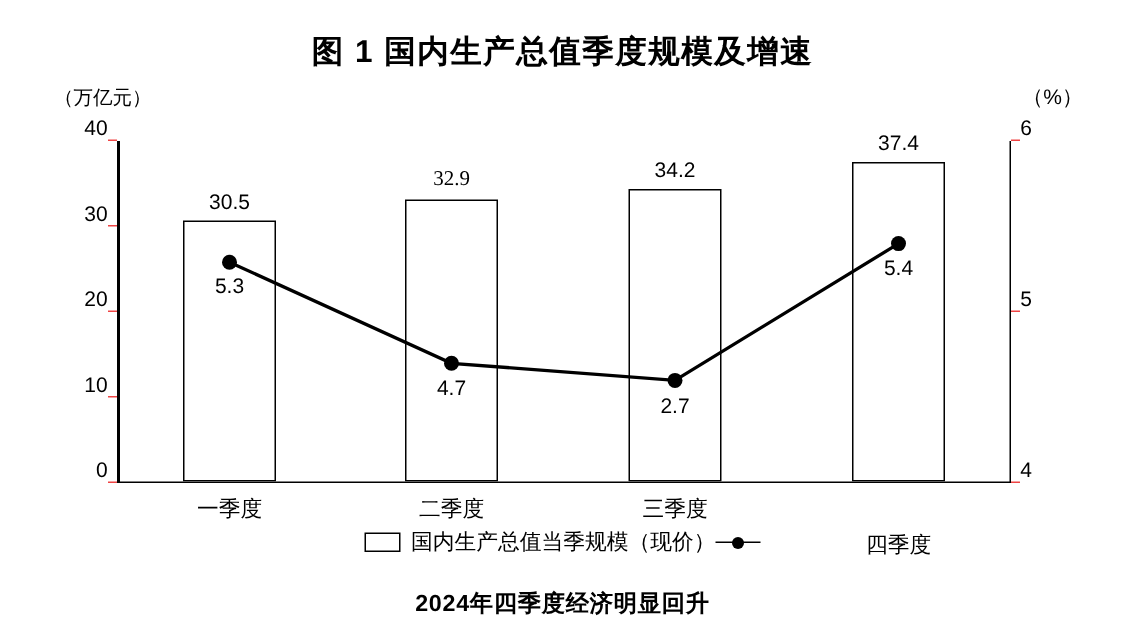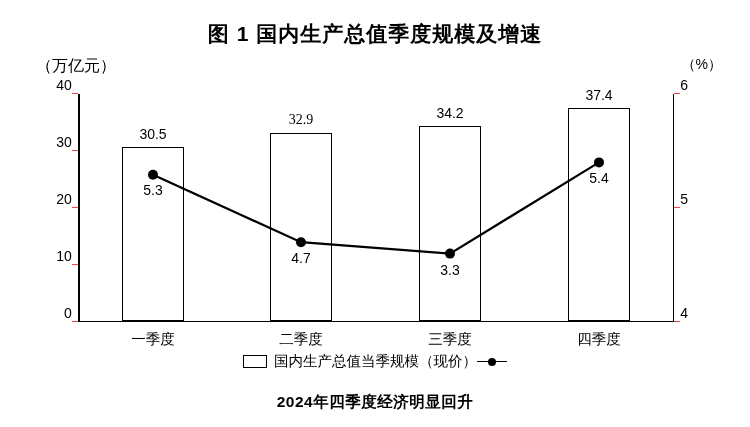--- a/index.html
+++ b/index.html
@@ -26,21 +26,21 @@
     width: 750px;
     text-align: center;
     font-size: 21px;
     font-weight: bold;
     letter-spacing: 1px;
   }
   #ylabel-left {
     position: absolute;
     top: 56px;
     left: 36px;
-    font-size: 16px;
+    font-size: 13px;
   }
   #ylabel-right {
     position: absolute;
     top: 56px;
     right: 28px;
     font-size: 14px;
   }
   #plot {
     position: absolute;
     left: 78px;
@@ -242,27 +242,27 @@
     <svg id="line-layer" viewBox="0 0 596 228" preserveAspectRatio="none">
       <polyline points="75,80.8 223,148.2 372,159.6 521,68.4" fill="none" stroke="#000000" stroke-width="2.2"></polyline>
       <circle cx="75" cy="80.8" r="5" fill="#000000"></circle>
       <circle cx="223" cy="148.2" r="5" fill="#000000"></circle>
       <circle cx="372" cy="159.6" r="5" fill="#000000"></circle>
       <circle cx="521" cy="68.4" r="5" fill="#000000"></circle>
     </svg>
 
     <div class="line-label" style="left: 75px; top: 88px;">5.3</div>
     <div class="line-label" style="left: 223px; top: 156px;">4.7</div>
-    <div class="line-label" style="left: 372px; top: 168px;">3.3</div>
+    <div class="line-label" style="left: 372px; top: 168px;">2.7</div>
     <div class="line-label" style="left: 521px; top: 76px;">5.4</div>
 
     <div class="cat-label" style="left: 75px; text-align: right;">一季度</div>
     <div class="cat-label" style="left: 223px;">二季度</div>
     <div class="cat-label" style="left: 372px;">三季度</div>
-    <div class="cat-label" style="left: 521px;">四季度</div>
+    <div class="cat-label" style="left: 521px; margin-top: 24px;">四季度</div>
 
   </div>
 
   <div id="legend">
     <div class="legend-item">
       <span class="legend-swatch-bar"></span>
       <span>国内生产总值当季规模（现价）</span>
     </div>
     <div class="legend-item">
       <span class="legend-swatch-line"></span>

